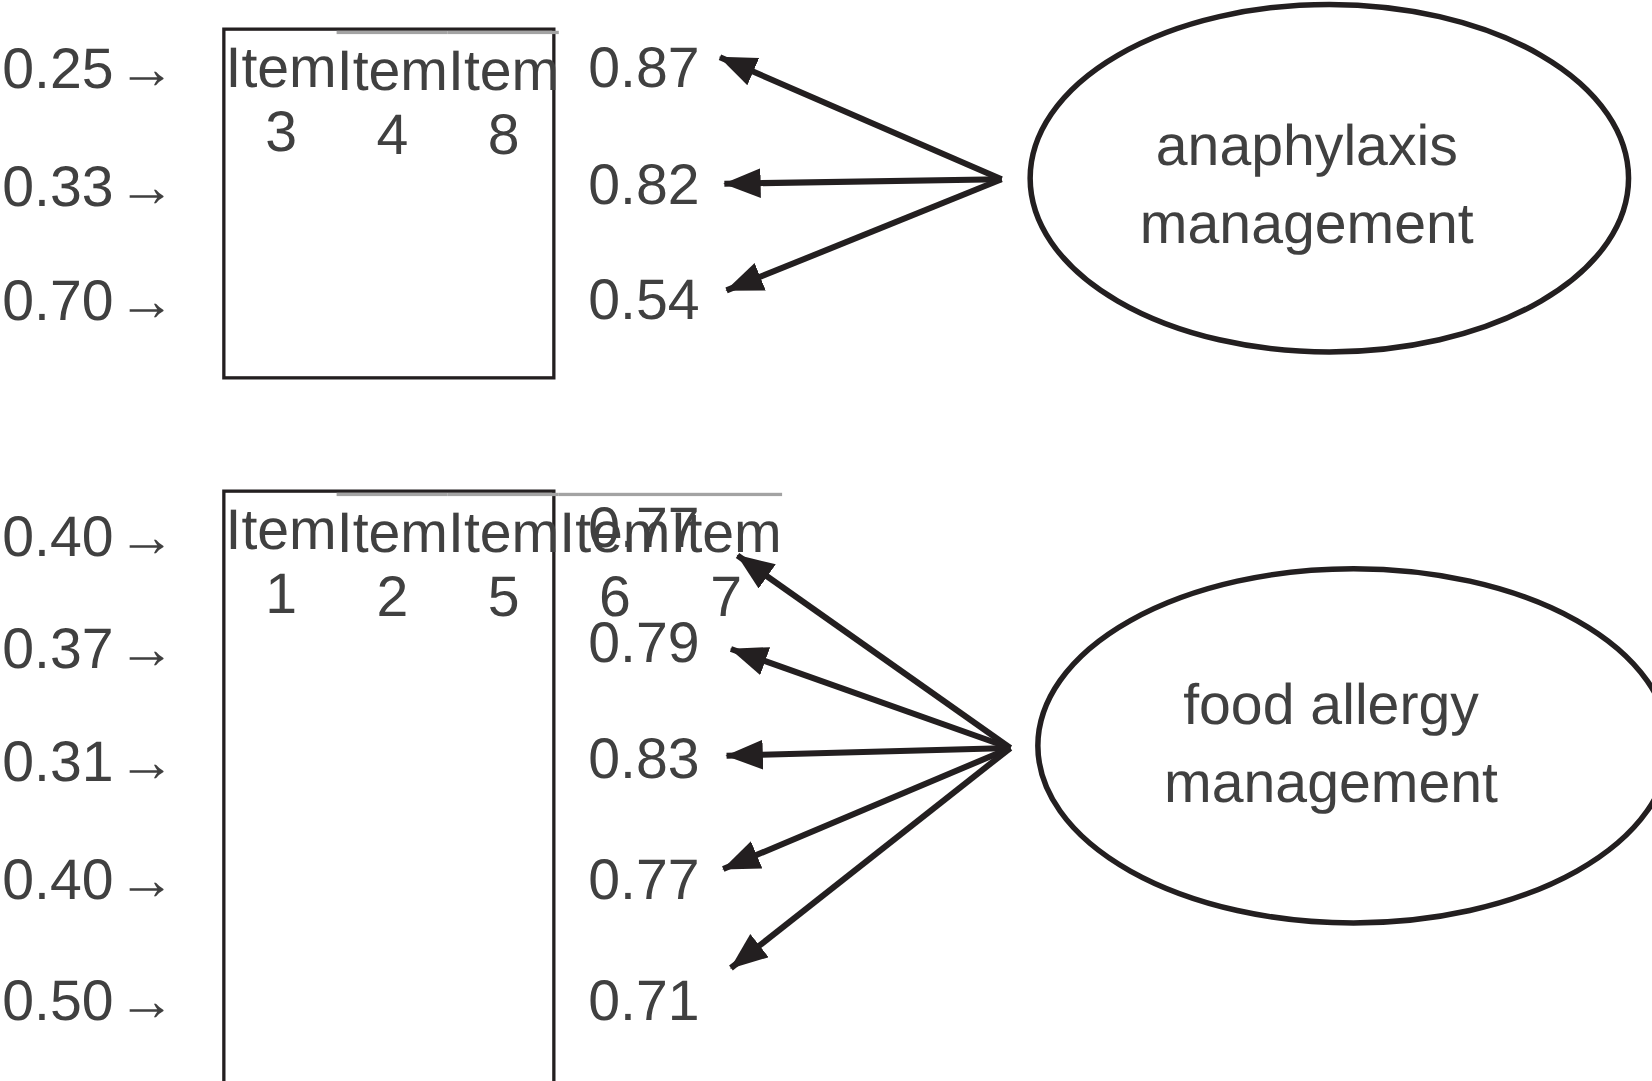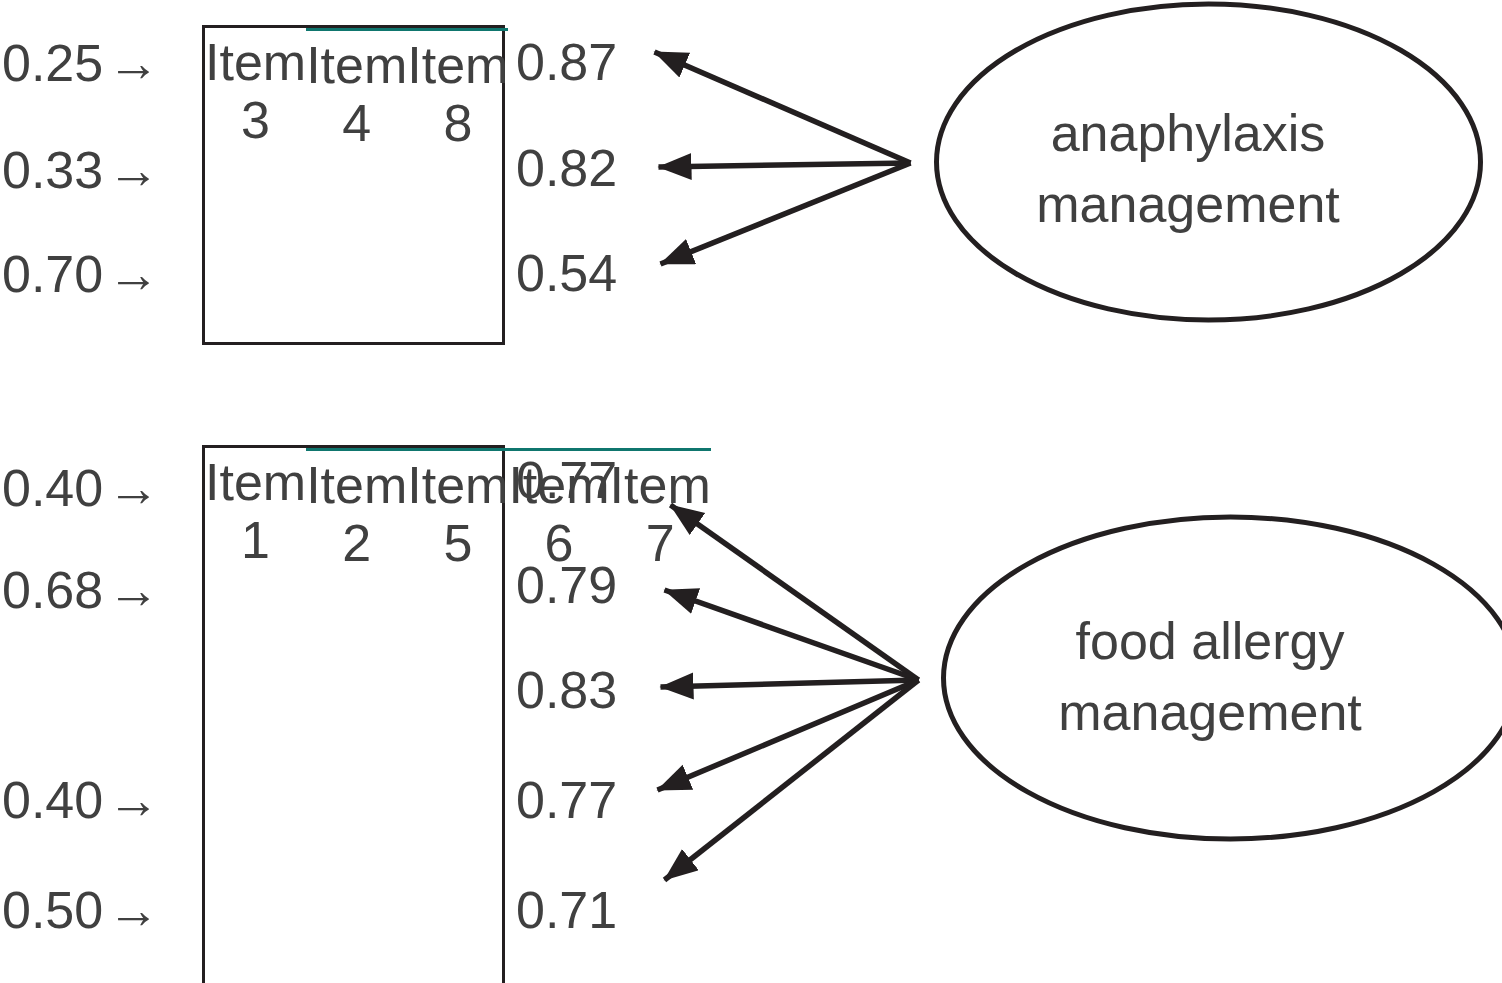--- a/index.html
+++ b/index.html
@@ -33,38 +33,38 @@
     position: absolute;
     left: 202px;
     width: 303px;
     border: 3px solid #231f20;
     box-sizing: border-box;
     display: flex;
     background: #ffffff;
   }
   .cell {
     flex: 1 1 0;
-    border-top: 3px solid #0f766e;
+    border-top: 3px solid #a3a3a3;
     text-align: center;
     padding-top: 5px;
     font-size: 52px;
     line-height: 58px;
     box-sizing: border-box;
   }
   .cell:first-child { border-top: none; }
 
   
   .load {
     position: absolute;
     left: 516px;
     width: 120px;
     height: 62px;
     line-height: 62px;
     font-size: 52px;
-    text-align: left;
+    text-align: right;
     white-space: nowrap;
   }
 
   
   .factor-label {
     position: absolute;
     width: 520px;
     text-align: center;
     font-size: 52px;
     line-height: 71px;
@@ -123,21 +123,24 @@
 
   <div class="factor-label" style="left:928px;top:98px">
     <div>anaphylaxis</div>
     <div>management</div>
   </div>
 
   <div class="err" style="top:457px">
     <span>0.40</span><span class="arrow-glyph">→</span>
   </div>
   <div class="err" style="top:559px">
-    <span>0.68</span><span class="arrow-glyph">→</span>
+    <span>0.37</span><span class="arrow-glyph">→</span>
+  </div>
+  <div class="err" style="top:662px">
+    <span>0.31</span><span class="arrow-glyph">→</span>
   </div>
   <div class="err" style="top:769px">
     <span>0.40</span><span class="arrow-glyph">→</span>
   </div>
   <div class="err" style="top:879px">
     <span>0.50</span><span class="arrow-glyph">→</span>
   </div>
 
   <div class="stack" style="top:445px;height:666px">
     <div class="cell"><span>Item 1</span></div>

